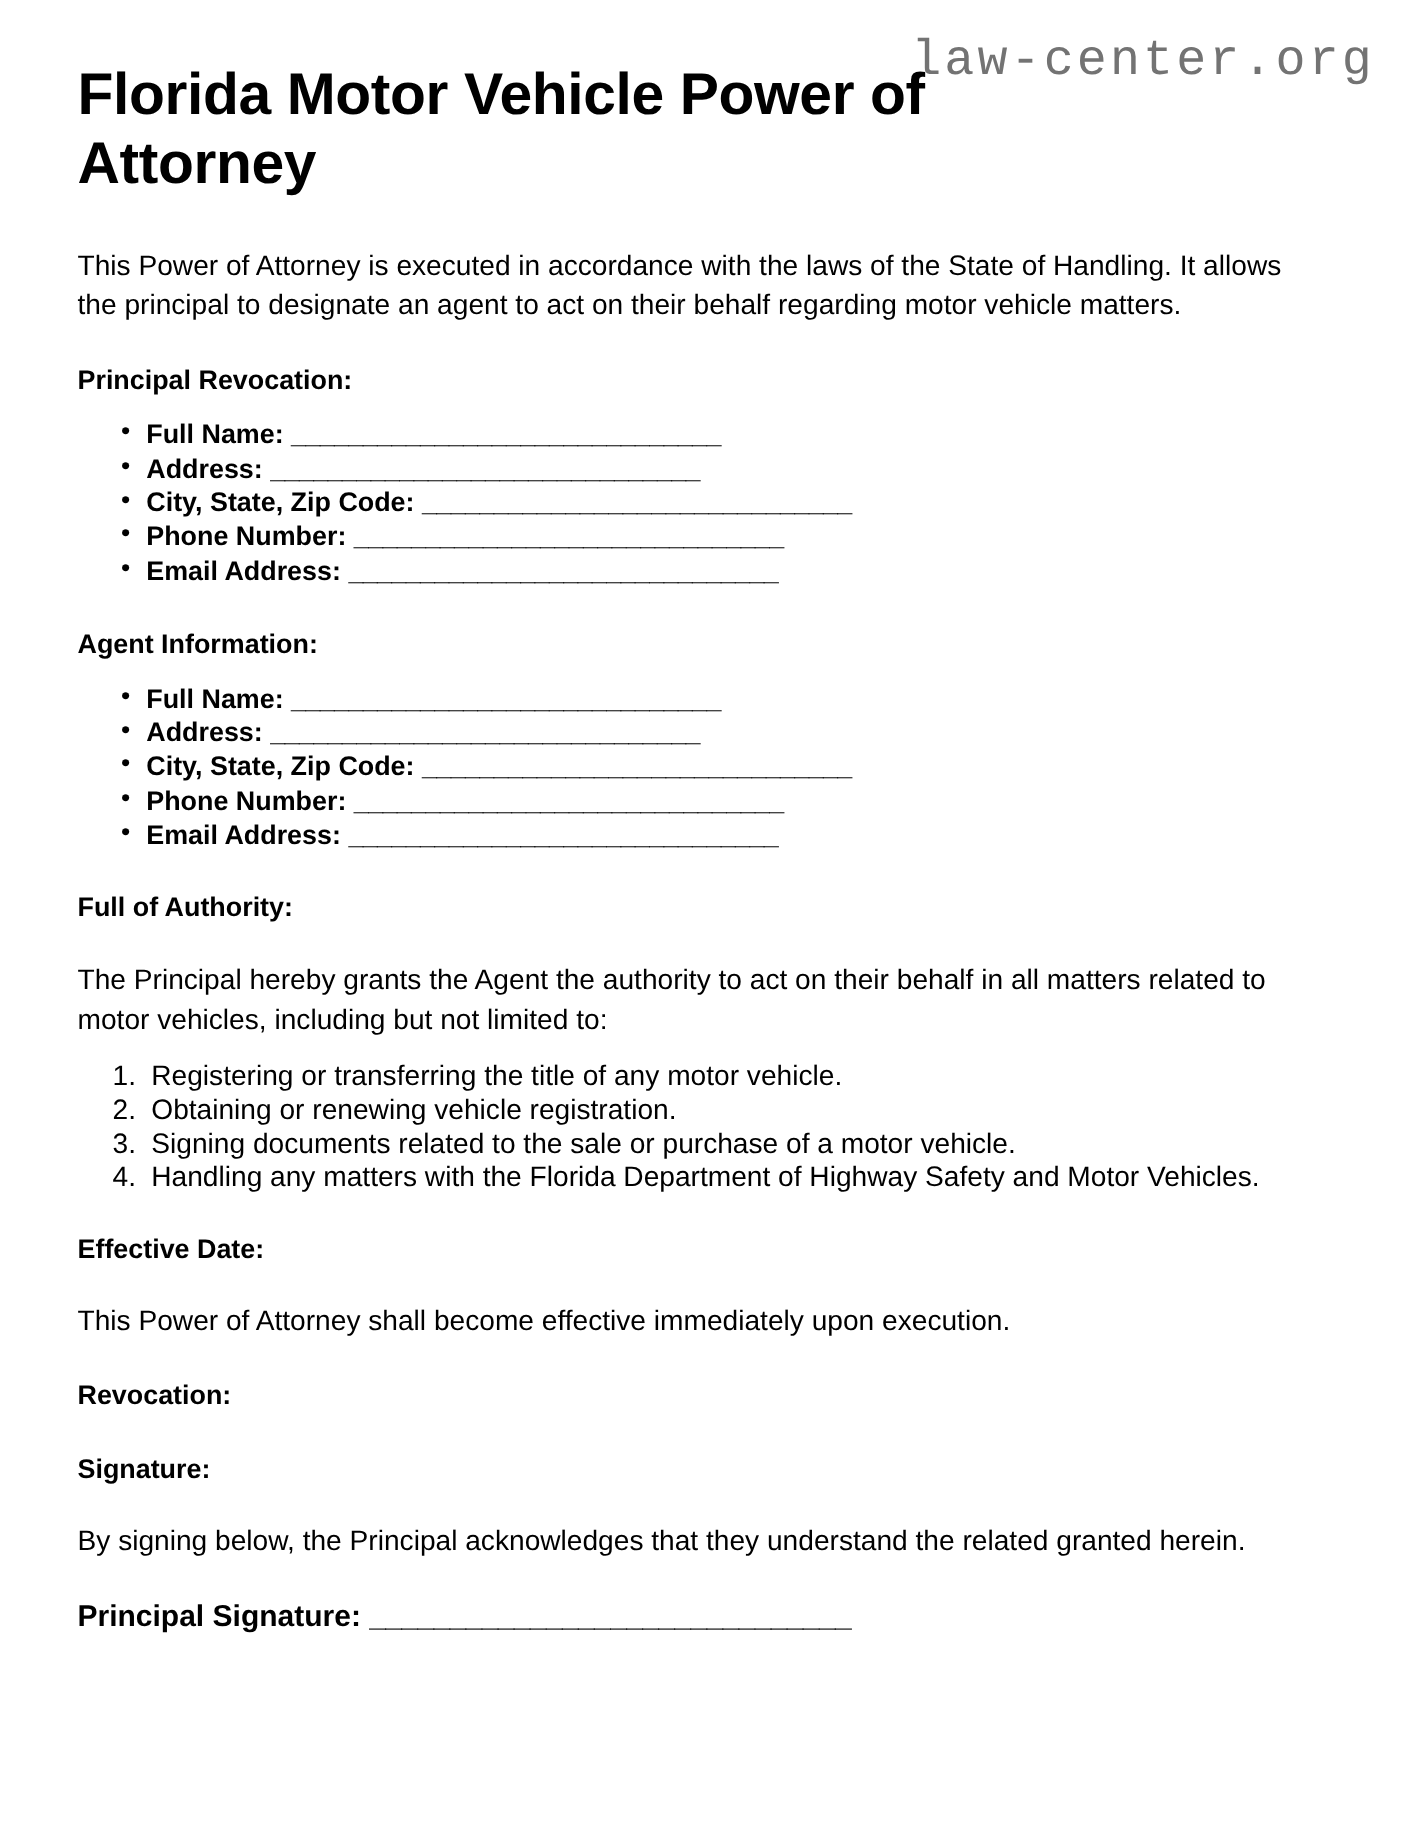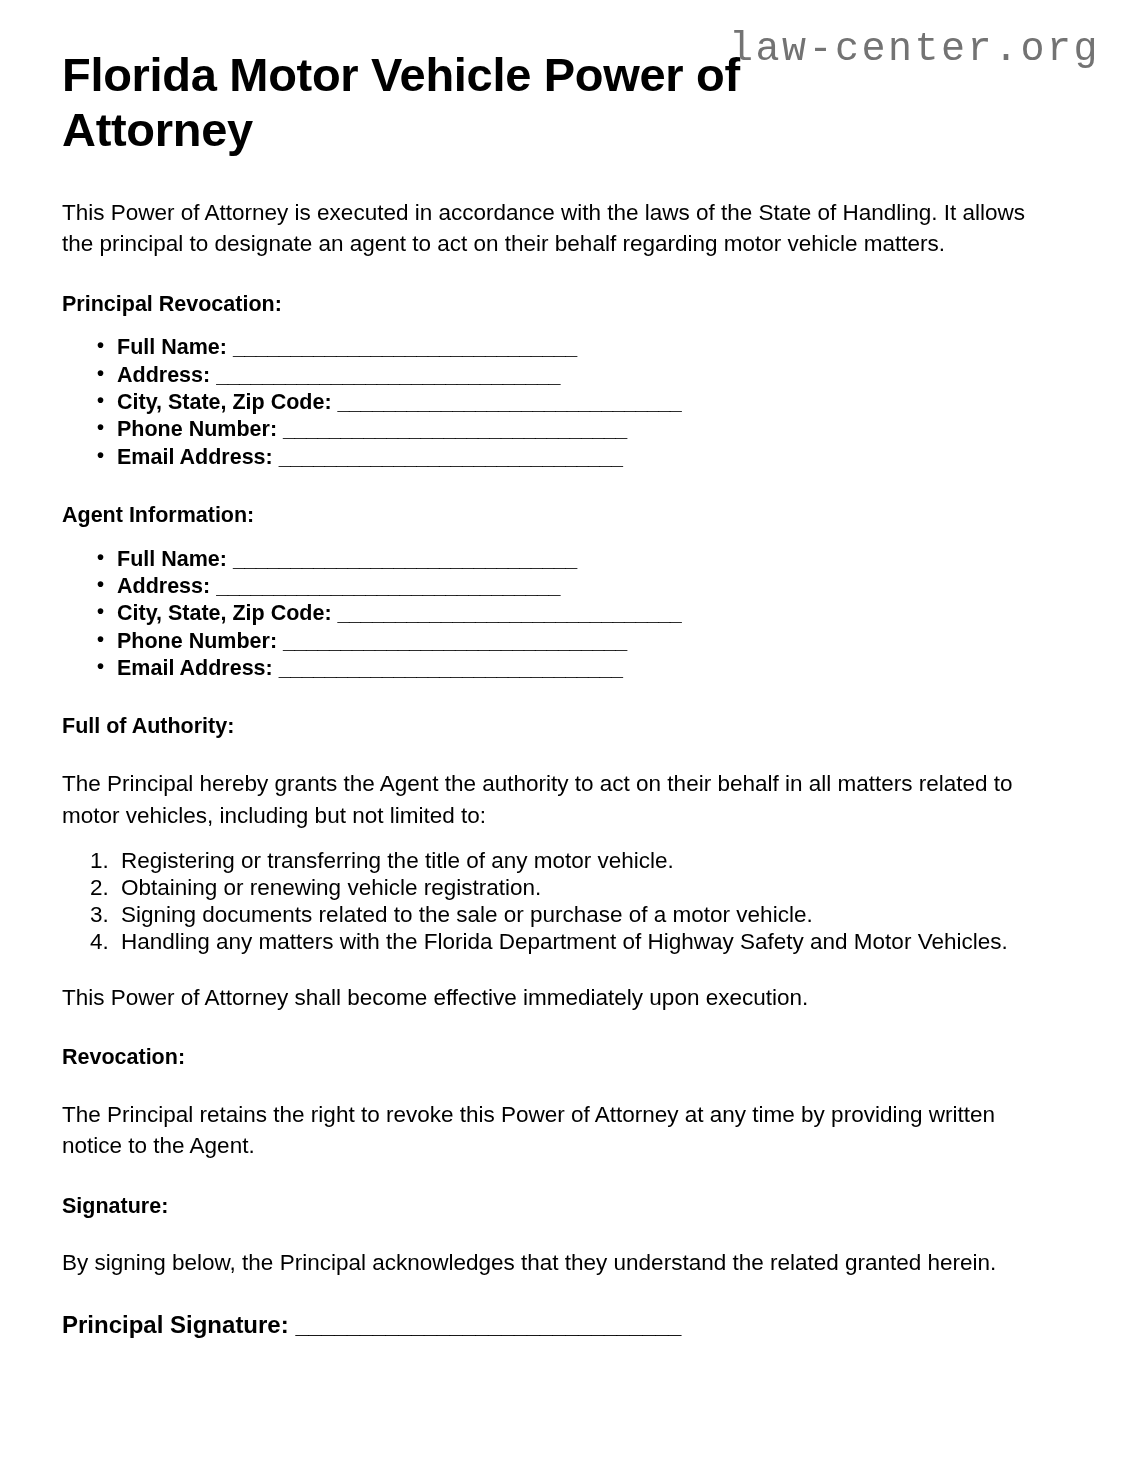--- a/index.html
+++ b/index.html
@@ -167,26 +167,26 @@
 
   <p class="para spaced">The Principal hereby grants the Agent the authority to act on their behalf in all matters related to motor vehicles, including but not limited to:</p>
 
   <ol class="authority-list">
     <li>Registering or transferring the title of any motor vehicle.</li>
     <li>Obtaining or renewing vehicle registration.</li>
     <li>Signing documents related to the sale or purchase of a motor vehicle.</li>
     <li>Handling any matters with the Florida Department of Highway Safety and Motor Vehicles.</li>
   </ol>
 
+  <h2 class="section-heading">Effective Date:</h2>
 
   <p class="para spaced">This Power of Attorney shall become effective immediately upon execution.</p>
 
   <h2 class="section-heading">Revocation:</h2>
 
-  <p class="para spaced">The Principal retains the right to revoke this Power of Attorney at any time by providing written notice to the Agent.</p>
 
   <h2 class="section-heading">Signature:</h2>
 
   <p class="para spaced">By signing below, the Principal acknowledges that they understand the related granted herein.</p>
 
   <p class="signature-line"><span>Principal Signature:</span> <span class="blank">______________________________</span></p>
 
 </div>
 
 </body></html>

